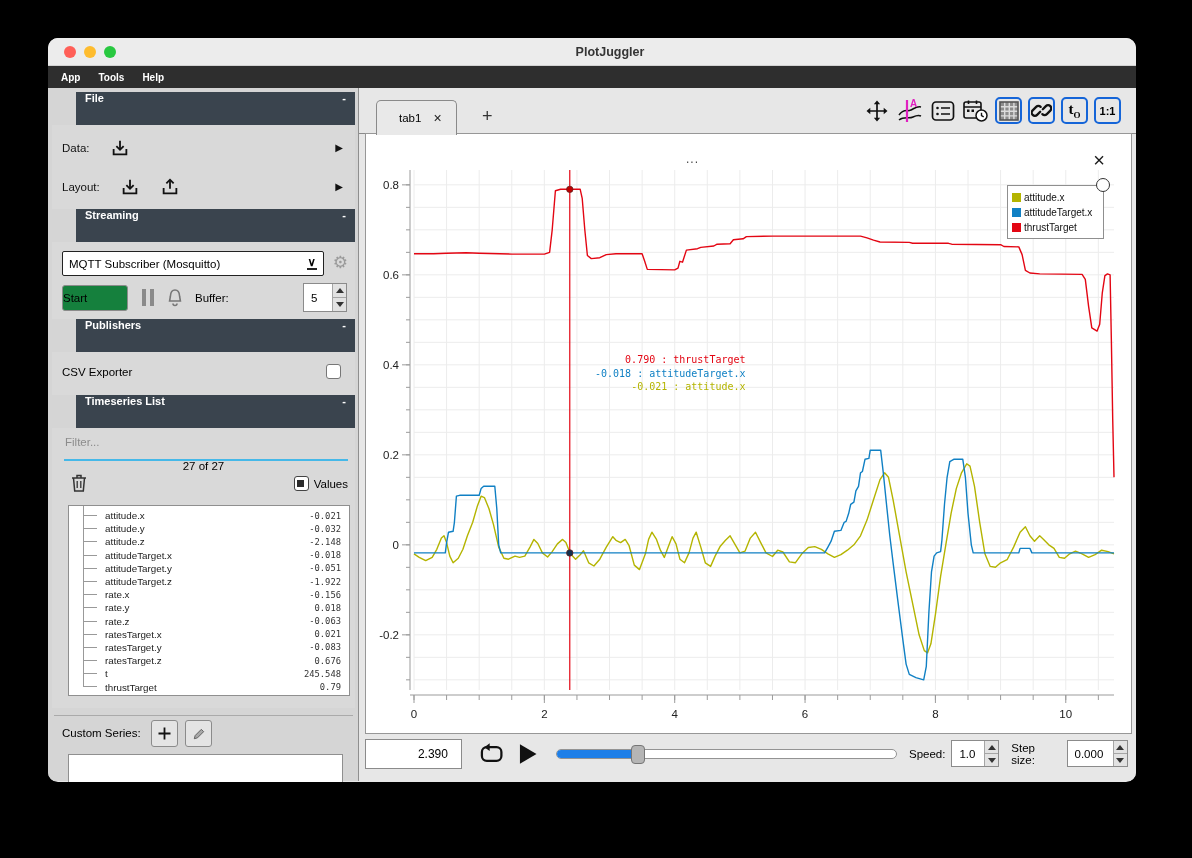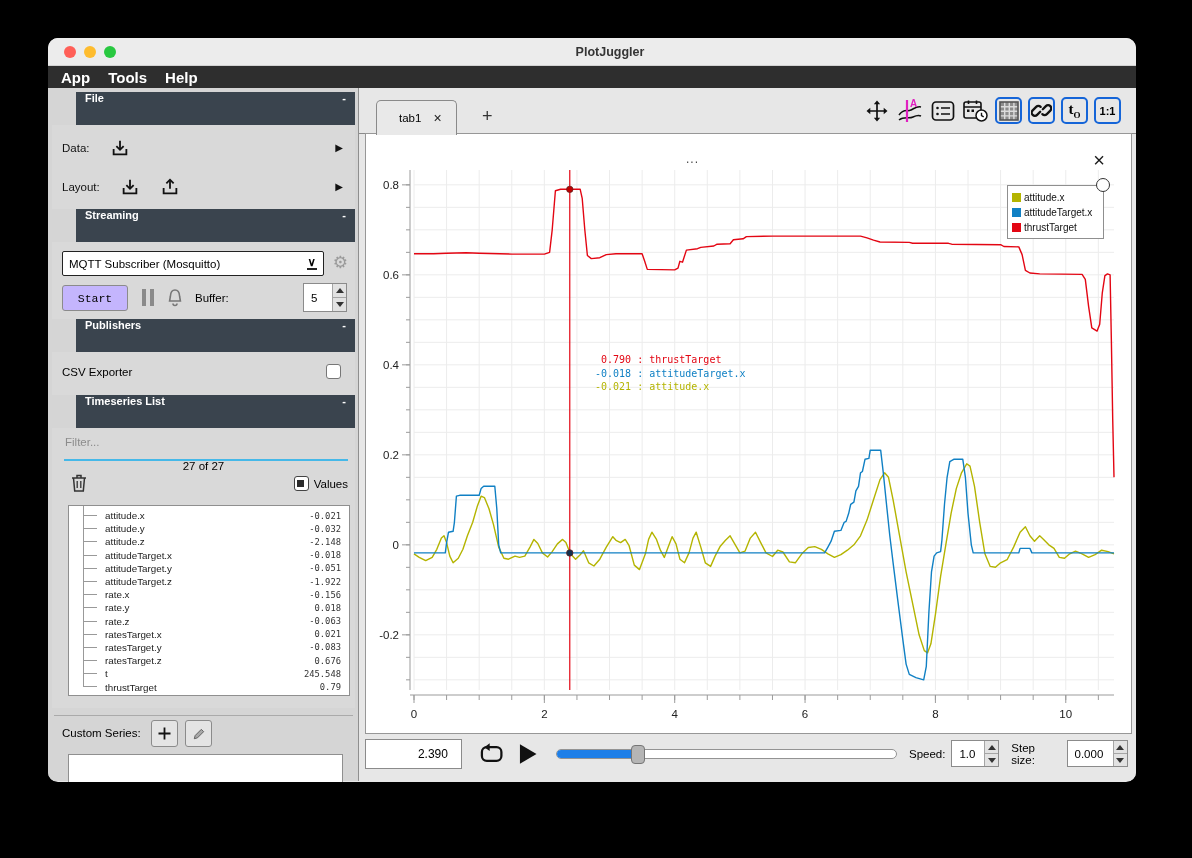--- a/index.html
+++ b/index.html
@@ -8,38 +8,38 @@
             background:#e7e7e7; box-shadow:0 25px 60px rgba(0,0,0,.95), 0 4px 18px rgba(0,0,0,.8); overflow:hidden; }
   
   .titlebar { height:28px; background:#ececec; position:relative; display:flex; align-items:center; justify-content:center;
               border-bottom:1px solid #d2d2d2;padding-left:36px; }
   .titlebar .title { font-size:12.5px; font-weight:bold; color:#353535; }
   .lights { position:absolute; left:16px; top:8px; display:flex; gap:8px; }
   .light { width:12px; height:12px; border-radius:50%; }
   .light.red{ background:#ff5f57; } .light.yellow{ background:#febc2e; } .light.green{ background:#28c840; }
   
   .menubar { height:22px; background:#2e2e2e; display:flex; align-items:center; gap:18px; padding-left:13px; }
-  .menubar span { color:#fff; font-size:15px; font-weight:600; }
+  .menubar span { color:#fff; font-size:10px; font-weight:600; }
   .main { display:flex; height:693px; }
   
   .sidebar { width:311px; background:#d5d5d5; border-right:1px solid #8f8f8f; padding:4px 3px 0 4px; position:relative; }
   .sec-header { height:33px; background:#3a444e; color:#fff; font-size:11px; font-weight:bold;
                 display:flex; align-items:flex-start; justify-content:space-between; padding:0 9px;margin-left:24px; }
   .sec-body { position:relative; background:#d9d9d9; }
   #file-body { height:84px; }
   .frow { position:absolute; left:10px; display:flex; align-items:center; gap:20px; font-size:11.5px; color:#111; }
   .arrow-r { position:absolute; right:12px; font-size:10px; color:#111; }
   .io-icon { width:20px; height:20px; }
   #streaming-body { height:77px; }
   .combo { position:absolute; left:10px; top:9px; width:262px; height:25px; background:#fff; border:1.5px solid #222;
            border-radius:2px; display:flex; align-items:center; font-size:11.5px; padding:0 6px; justify-content:space-between;gap:10px; }
   .combo .chev { font-weight:bold; border-bottom:2px solid #222; line-height:10px; padding:0 1px 1px; }
   .gear { position:absolute; right:7px; top:12px; font-size:17px; color:#9a9a9a; line-height:18px; }
-  .start-btn { position:absolute; left:10px; top:43px; width:66px; height:26px; background:#c4b5fd; border:1px solid #8b8b8b;
-               border-radius:3px; font-size:11.5px; display:flex; align-items:center; justify-content:center;font-family:Liberation Mono, monospace; }
+  .start-btn { position:absolute; left:10px; top:43px; width:66px; height:26px; background:#15803d; border:1px solid #8b8b8b;
+               border-radius:3px; font-size:11.5px; display:flex; align-items:center; justify-content:flex-start; }
   .pause { position:absolute; left:90px; top:47px; display:flex; gap:4px; }
   .pause i { width:4px; height:17px; background:#8a8a8a; display:block; }
   .bell { position:absolute; left:112px; top:45px; }
   .buffer-label { position:absolute; left:143px; top:50px; font-size:11.5px; }
   .spinbox { background:#fff; border:1px solid #8b8b8b; display:flex; align-items:stretch; }
   .spinbox .val { flex:1; font-size:11.5px; display:flex; align-items:center; padding-left:7px; }
   .spincol { width:14px; display:flex; flex-direction:column; border-left:1px solid #a5a5a5; }
   .spincol b { flex:1; background:#e2e2e2; display:flex; align-items:center; justify-content:center; }
   .spincol b:first-child{ border-bottom:1px solid #a5a5a5; }
   .tri-up { width:0;height:0;border-left:4px solid transparent;border-right:4px solid transparent;border-bottom:5px solid #333; }
@@ -88,21 +88,21 @@
   .plot-widget { position:absolute; left:6px; top:45px; width:767px; height:601px; background:#fff; border:1px solid #979797; }
   .plot-title { position:absolute; left:320px; top:18px; font-size:12px; color:#444; letter-spacing:1px; }
   .plot-close { position:absolute; right:26px; top:16px; font-size:20px; color:#1a1a1a; line-height:20px; }
   .legend { position:absolute; left:641px; top:51px; width:97px; background:rgba(255,255,255,.97); border:1px solid #8f8f8f;
             padding:4px 4px 3px 4px; z-index:3; }
   .legend-row { display:flex; align-items:center; gap:3px; height:15px; font-size:10px; color:#111; }
   .legend-swatch { width:9px; height:9px; flex:0 0 auto; }
   .legend-handle { position:absolute; left:730px; top:44px; width:14px; height:14px; background:#fff; border:1.5px solid #333;
                    border-radius:50%; z-index:4; }
   .tracker-readout { position:absolute; left:229px; top:219px; font-family:"DejaVu Sans Mono",monospace; font-size:10px;
-                     line-height:13.5px; white-space:pre; z-index:3; }
+                     line-height:13.5px; white-space:pre; z-index:3;text-align:right; }
   
   .playbar { position:absolute; left:6px; right:8px; top:650px; height:31px; display:flex; align-items:center; }
   .timebox { width:99px; height:30px; background:#fff; border:1px solid #8b8b8b; display:flex; align-items:center;
              justify-content:flex-end; padding-right:13px; font-size:12px; }
   .loop-btn { margin-left:16px; } .play-btn { margin-left:12px; }
   .slider { position:relative; margin-left:17px; width:350px; height:10px; background:#fff; border:1px solid #939393; border-radius:5px; }
   .slider .fill { position:absolute; left:0; top:0; bottom:0; width:81px; background:#1e7fe8; border-radius:5px 0 0 5px; }
   .slider .handle { position:absolute; left:74px; top:-5px; width:14px; height:19px; background:#b5b5b5; border:1px solid #767676; border-radius:4px; }
   .pb-label { font-size:11.5px; margin-left:12px; }
   .pb-spin { height:27px; margin-left:6px; }

